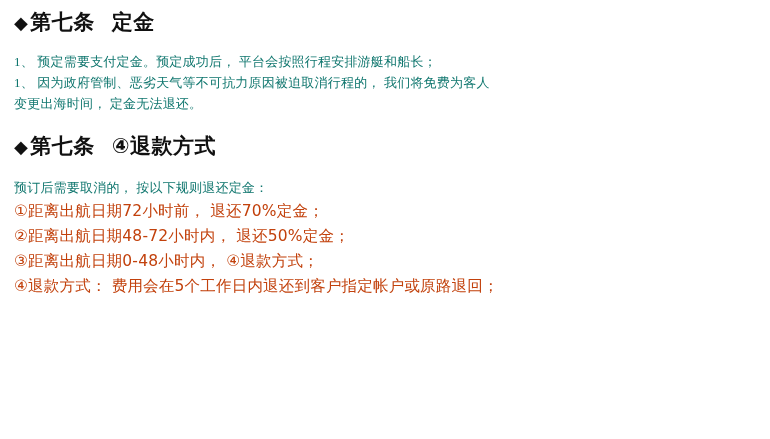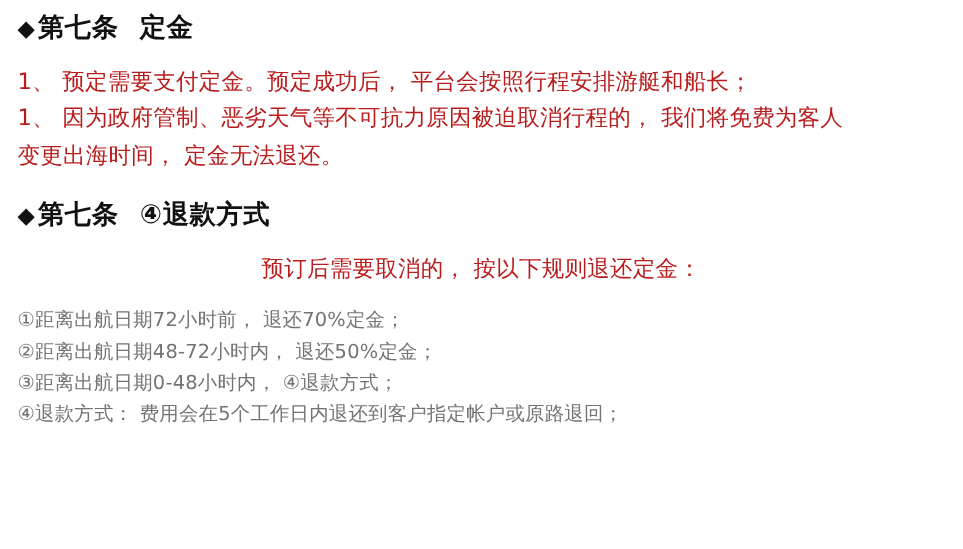--- a/index.html
+++ b/index.html
@@ -37,49 +37,49 @@
   .heading-marker {
     font-size: 18px;
     line-height: 1;
     margin-right: 2px;
     color: #111111;
   }
   .heading-num {
     margin-right: 17px;
   }
   .body-line {
-    font-size: 18px;
+    font-size: 13px;
     line-height: 1.62;
-    color: #b91c1c;
+    color: #0f766e;
     margin: 0;
     letter-spacing: 0.2px;
+    font-family: Liberation Serif, serif;
   }
   .list-item {
     font-size: 15.5px;
     line-height: 1.62;
-    color: #737373;
+    color: #c2410c;
     margin: 0;
     letter-spacing: 0.2px;
     display: block;
   }
   .para-block {
     margin-bottom: 2px;
   }
   .section-one {
     margin-bottom: 20px;
   }
   .section-one .section-heading {
     margin-bottom: 16px;
   }
   .section-two .section-heading {
     margin-bottom: 17px;
   }
   .intro {
-    margin-bottom: 14px;
-    text-align: center;
+    margin-bottom: 1px;
   }
 </style>
 </head>
 <body>
 
 <div class="page">
 
   <div class="section section-one">
     <div class="section-heading">
       <span class="heading-marker">◆</span>

